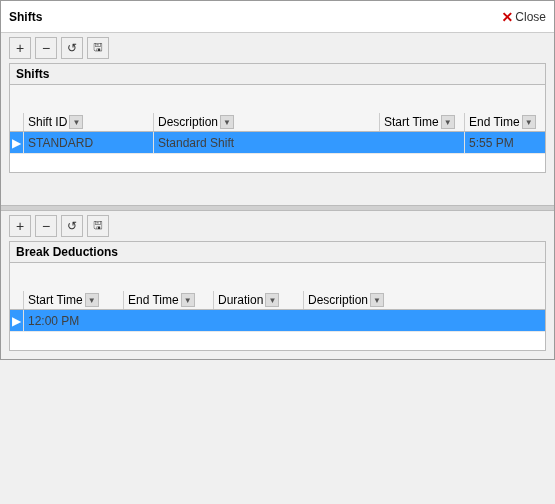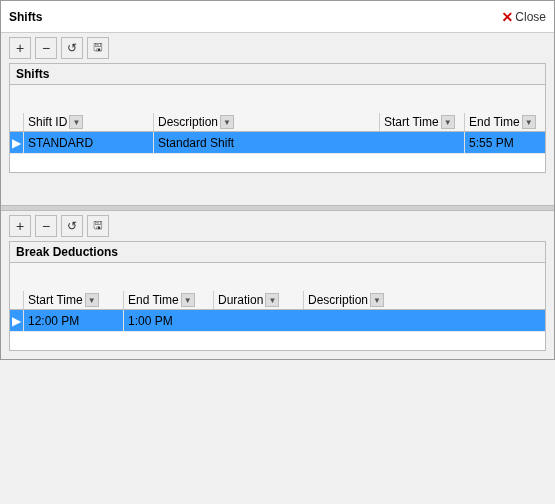--- a/index.html
+++ b/index.html
@@ -132,21 +132,21 @@
       min-height: 40px;
     }
 
     .grid-row {
       display: flex;
       border-bottom: 1px solid #e8e8e8;
       min-height: 22px;
     }
 
     .grid-row.selected { background: #3399ff; color: #fff; }
-    .grid-row.selected .grid-cell { color: #000000; }
+    .grid-row.selected .grid-cell { color: #404040; }
 
     .grid-row-indicator {
       width: 14px;
       display: flex;
       align-items: center;
       justify-content: center;
       font-size: 10px;
       color: #333;
       flex-shrink: 0;
     }
@@ -288,20 +288,19 @@
           </div>
           <div class="grid-header-cell break-col-desc">
             <span>Description</span>
             <span class="sort-btn">▼</span>
           </div>
         </div>
         <div class="grid-body">
           <div class="grid-row selected">
             <div class="grid-cell shifts-col-indicator grid-row-indicator">▶</div>
             <div class="grid-cell break-col-start">12:00 PM</div>
-            <div class="grid-cell break-col-end">1:00 PM</div>
           </div>
         </div>
       </div>
 
     </div>
   </div>
 </div>
 
 </body></html>

